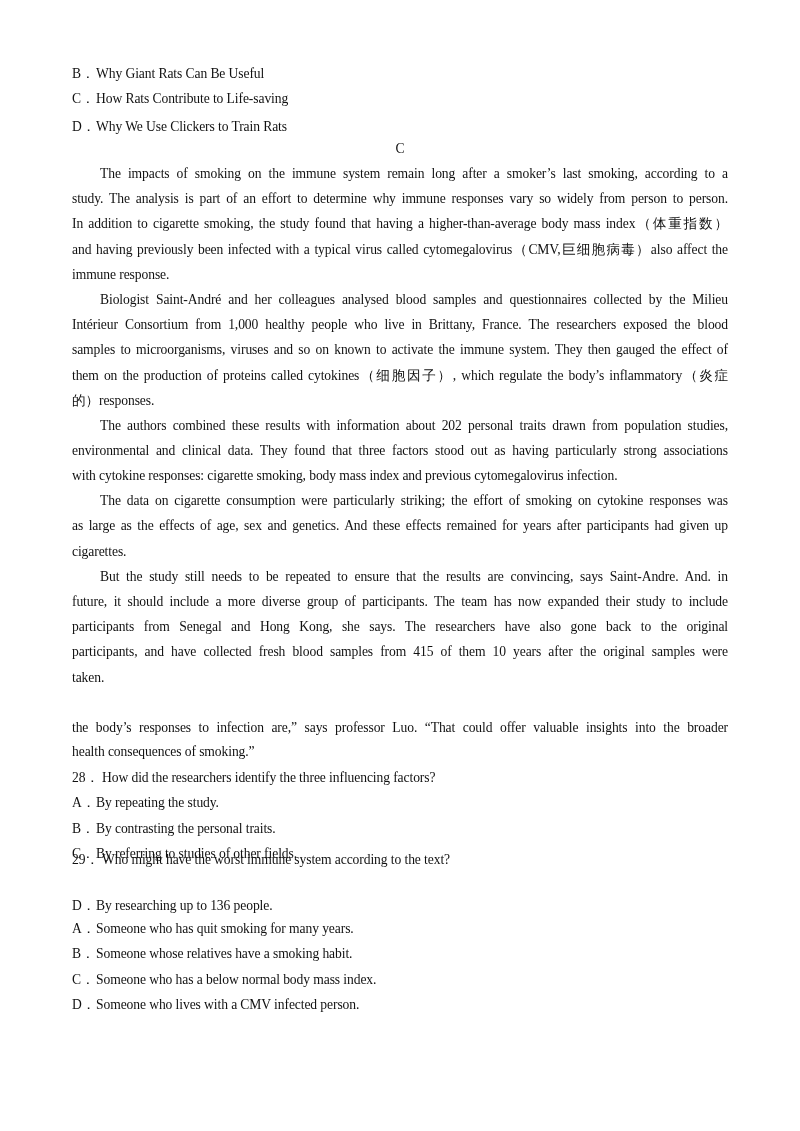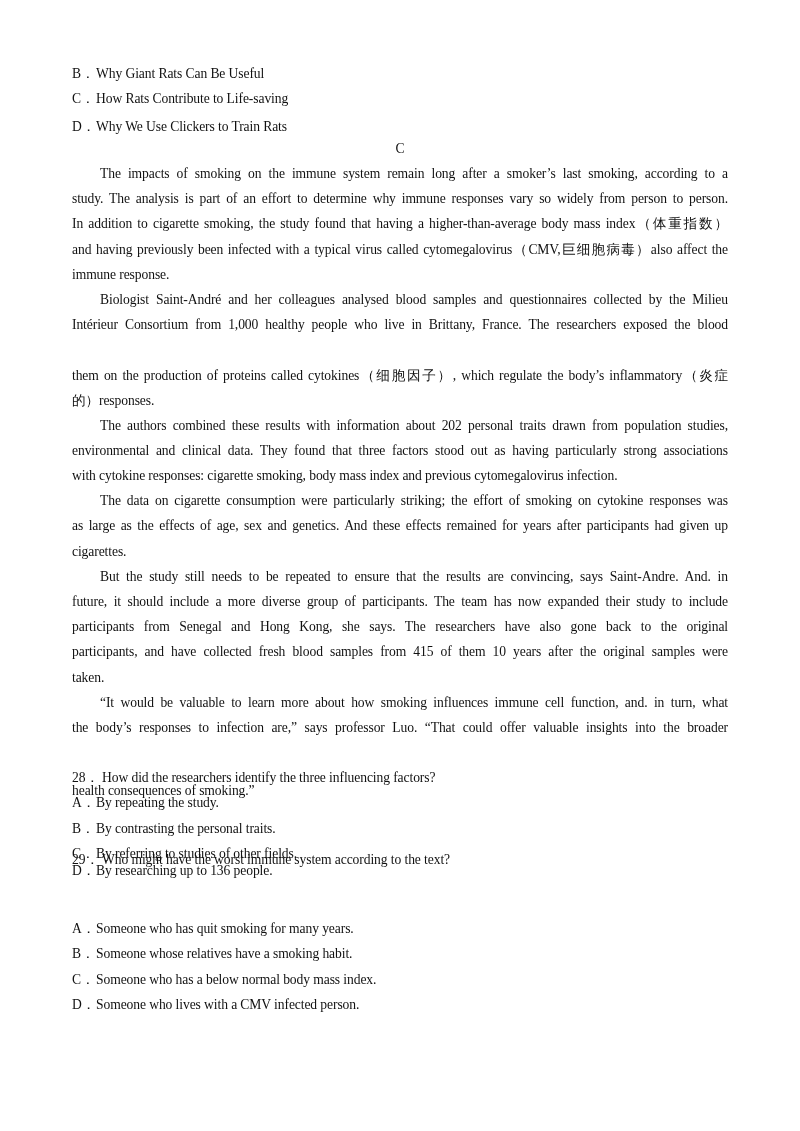--- a/index.html
+++ b/index.html
@@ -26,46 +26,46 @@
   <div class="line center" style="top:141px">C</div>
 
   <div class="line indent just" style="top:166px">The impacts of smoking on the immune system remain long after a smoker’s last smoking, according to a</div>
   <div class="line just" style="top:216px">In addition to cigarette smoking, the study found that having a higher-than-average body mass index（体重指数）</div>
   <div class="line just" style="top:191px">study. The analysis is part of an effort to determine why immune responses vary so widely from person to person.</div>
   <div class="line just" style="top:242px">and having previously been infected with a typical virus called cytomegalovirus（CMV,巨细胞病毒）also affect the</div>
   <div class="line" style="top:267px">immune response.</div>
 
   <div class="line indent just" style="top:292px">Biologist Saint-André and her colleagues analysed blood samples and questionnaires collected by the Milieu</div>
   <div class="line just" style="top:317px">Intérieur Consortium from 1,000 healthy people who live in Brittany, France. The researchers exposed the blood</div>
+  <div class="line just" style="top:342px">samples to microorganisms, viruses and so on known to activate the immune system. They then gauged the effect of</div>
   <div class="line just" style="top:368px">them on the production of proteins called cytokines（细胞因子）, which regulate the body’s inflammatory（炎症</div>
   <div class="line" style="top:393px">的）responses.</div>
 
   <div class="line indent just" style="top:418px">The authors combined these results with information about 202 personal traits drawn from population studies,</div>
   <div class="line just" style="top:443px">environmental and clinical data. They found that three factors stood out as having particularly strong associations</div>
   <div class="line" style="top:468px">with cytokine responses: cigarette smoking, body mass index and previous cytomegalovirus infection.</div>
 
   <div class="line indent just" style="top:493px">The data on cigarette consumption were particularly striking; the effort of smoking on cytokine responses was</div>
   <div class="line just" style="top:518px">as large as the effects of age, sex and genetics. And these effects remained for years after participants had given up</div>
   <div class="line" style="top:544px">cigarettes.</div>
 
   <div class="line indent just" style="top:569px">But the study still needs to be repeated to ensure that the results are convincing, says Saint-Andre. And. in</div>
   <div class="line just" style="top:594px">future, it should include a more diverse group of participants. The team has now expanded their study to include</div>
   <div class="line just" style="top:619px">participants from Senegal and Hong Kong, she says. The researchers have also gone back to the original</div>
   <div class="line just" style="top:644px">participants, and have collected fresh blood samples from 415 of them 10 years after the original samples were</div>
   <div class="line" style="top:670px">taken.</div>
 
-  <div class="line indent just" style="top:695px">“It would be valuable to learn more about how smoking influences immune cell function, and. in turn, what</div>
   <div class="line just" style="top:720px">the body’s responses to infection are,” says professor Luo. “That could offer valuable insights into the broader</div>
-  <div class="line" style="top:783px">health consequences of smoking.”</div>
+  <div class="line" style="top:744px">health consequences of smoking.”</div>
 
   <div class="line" style="top:770px"><span class="qnum">28．</span><span>How did the researchers identify the three influencing factors?</span></div>
   <div class="line" style="top:795px"><span class="opt-letter">A．</span><span>By repeating the study.</span></div>
   <div class="line" style="top:821px"><span class="opt-letter">B．</span><span>By contrasting the personal traits.</span></div>
   <div class="line" style="top:846px"><span class="opt-letter">C．</span><span>By referring to studies of other fields.</span></div>
-  <div class="line" style="top:863px"><span class="opt-letter">D．</span><span>By researching up to 136 people.</span></div>
+  <div class="line" style="top:898px"><span class="opt-letter">D．</span><span>By researching up to 136 people.</span></div>
 
   <div class="line" style="top:852px"><span class="qnum">29．</span><span>Who might have the worst immune system according to the text?</span></div>
   <div class="line" style="top:921px"><span class="opt-letter">A．</span><span>Someone who has quit smoking for many years.</span></div>
   <div class="line" style="top:946px"><span class="opt-letter">B．</span><span>Someone whose relatives have a smoking habit.</span></div>
   <div class="line" style="top:972px"><span class="opt-letter">C．</span><span>Someone who has a below normal body mass index.</span></div>
   <div class="line" style="top:997px"><span class="opt-letter">D．</span><span>Someone who lives with a CMV infected person.</span></div>
 
 </div>
 
 </body></html>

